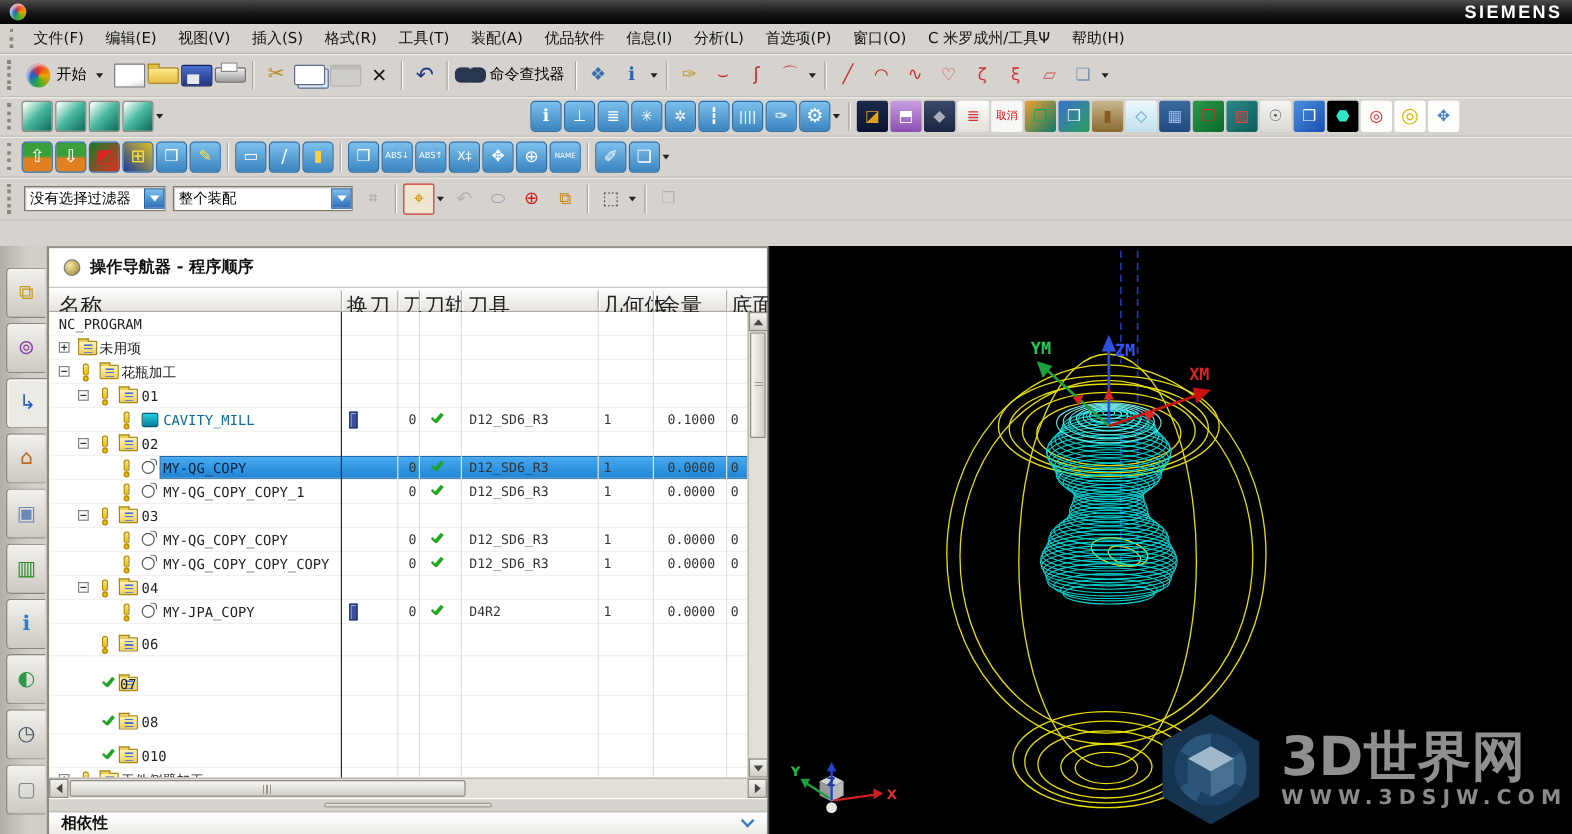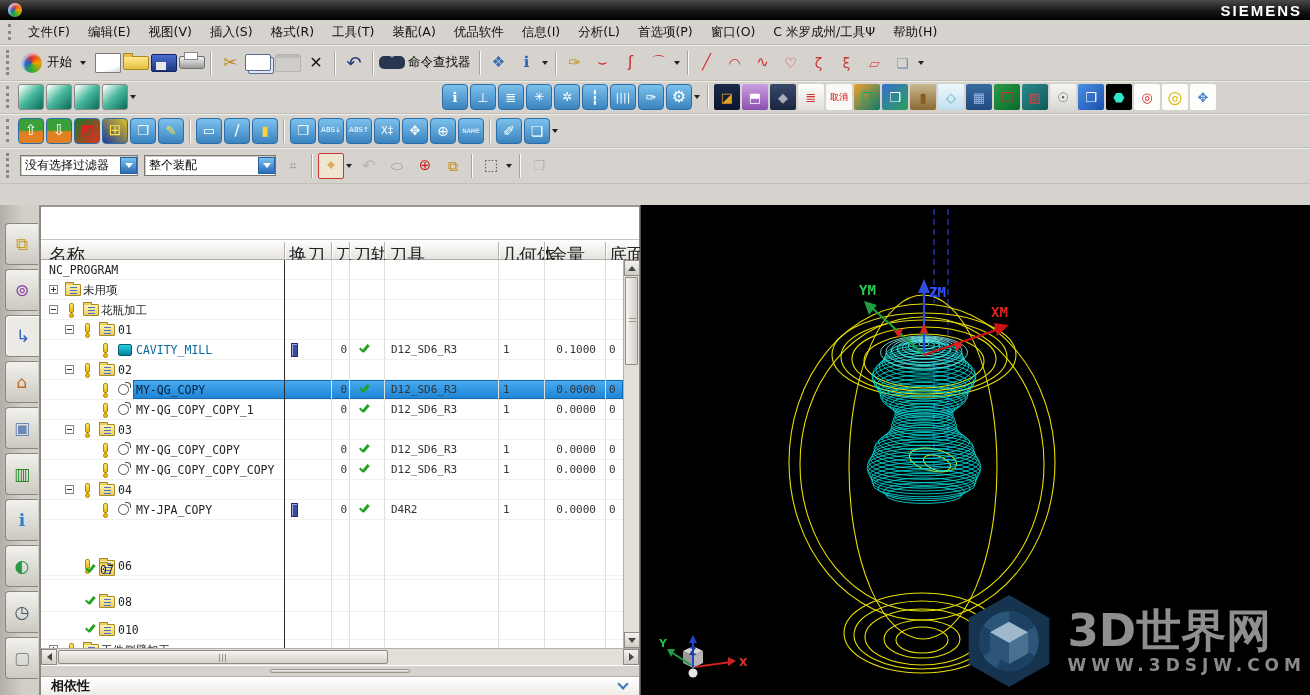--- a/index.html
+++ b/index.html
@@ -364,21 +364,21 @@
     <span class="caret"></span>
   </div>
 <div class="tbrow" style="top:148px;height:36px" id="tb-select">
   <span class="grip"></span>
   <span class="sel" style="width:118px">
     <span>没有选择过滤器</span>
     <span class="selbtn">
         <i></i>
       </span>
   </span>
-  <span class="sel" style="width:132px">
+  <span class="sel" style="width:150px">
     <span>整个装配</span>
     <span class="selbtn">
         <i></i>
       </span>
   </span>
 <span class="ic dis">
       <span class="g" style="color: rgb(85, 85, 102); font-size: 13px;">⌗</span>
     </span>
     <span class="sep"></span>
     <span class="ic active-tool">
@@ -435,20 +435,24 @@
     </div>
     <div class="rtab">
       <span style="color: rgb(68, 85, 102);">◷</span>
     </div>
     <div class="rtab">
       <span style="color: rgb(136, 136, 136);">▢</span>
     </div>
   </div>
 
 <div class="navpanel">
+  <div class="nav-title">
+    <span class="nav-ticon"></span>
+    <span>操作导航器 - 程序顺序</span>
+  </div>
   <div class="colhead" id="colhead">
       <span class="colcell" style="left: 8px;">名称</span>
       <span class="colcell" style="left: 248px;">换刀</span>
       <span class="colcell" style="left: 294px;">刀</span>
       <span class="colcell" style="left: 312px;">刀轨</span>
       <span class="colcell" style="left: 348px;">刀具</span>
       <span class="colcell" style="left: 460px;">几何体</span>
       <span class="colcell" style="left: 508px;">余量</span>
       <span class="colcell" style="left: 568px;">底面</span>
       <span class="colsep" style="left: 243px;"></span>
@@ -560,21 +564,21 @@
         <span class="opcic" style="left: 77px;"></span>
         <span class="tlabel" style="left: 95px;">MY-JPA_COPY</span>
         <span class="tci" style="left: 250px;"></span>
         <span class="tval" style="left: 292px; width: 14px; overflow: hidden; text-align: right;">0</span>
         <span class="chkic" style="left: 316px;"></span>
         <span class="tval" style="left: 350px; width: 105px; overflow: hidden;">D4R2</span>
         <span class="tval" style="left: 462px; width: 12px; overflow: hidden;">1</span>
         <span class="tval" style="left: 505px; width: 50px; overflow: hidden; text-align: right;">0.0000</span>
         <span class="tval" style="left: 568px; width: 13px; overflow: hidden;">0</span>
       </div>
-      <div class="trow" style="top: 296px; padding-left: 44px;">
+      <div class="trow" style="top: 267px; padding-left: 44px;">
         <span class="warnic" style="left: 42px;"></span>
         <span class="fold" style="left: 58px;"></span>
         <span class="tlabel" style="left: 77px;">06</span>
       </div>
       <div class="trow" style="top: 300px;">
         <span class="chkic" style="left: 42px;"></span>
         <span class="fold" style="left: 58px;"></span>
         <span class="tlabel" style="left: 59px;">07</span>
       </div>
       <div class="trow" style="top: 320px; margin-top: 12px;">

